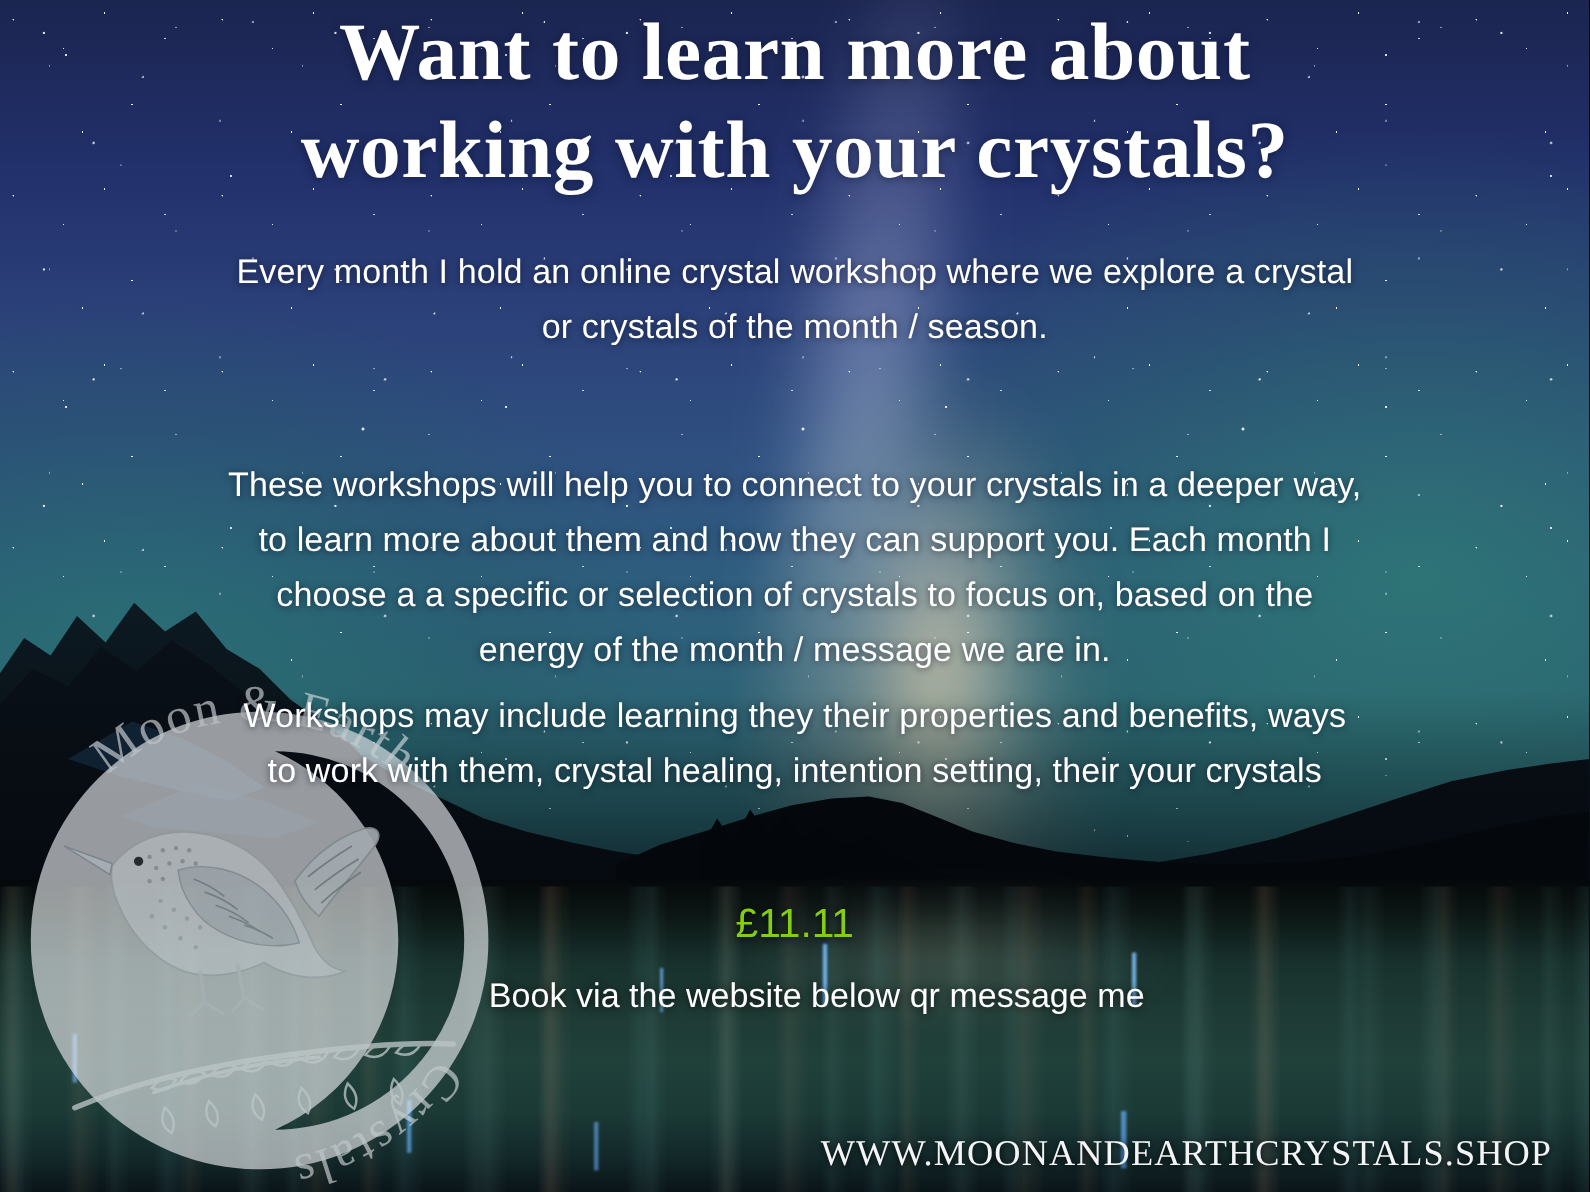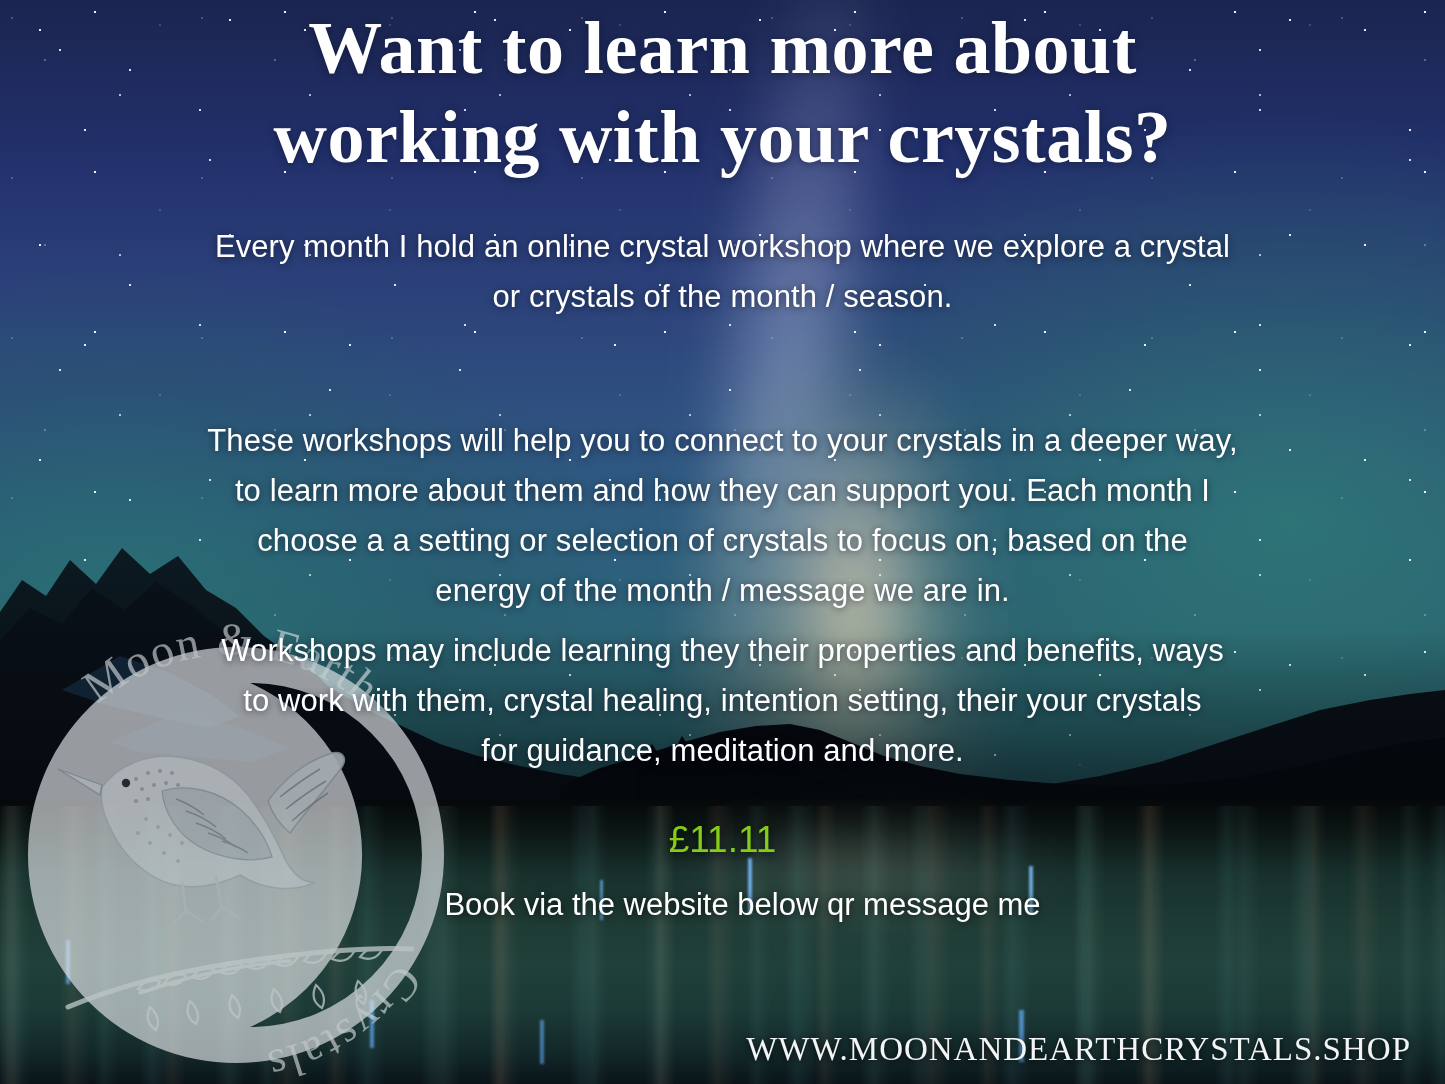--- a/index.html
+++ b/index.html
@@ -423,28 +423,27 @@
     </h1>
 
     <p class="para p1">
       <span>Every month I hold an online crystal workshop where we explore a crystal</span><br>
       <span>or crystals of the month / season.</span>
     </p>
 
     <p class="para p2">
       <span>These workshops will help you to connect to your crystals in a deeper way,</span><br>
       <span>to learn more about them and how they can support you. Each month I</span><br>
-      <span>choose a a setting or selection of crystals to focus on, based on the</span><br>
+      <span>choose a a specific or selection of crystals to focus on, based on the</span><br>
       <span>energy of the month / message we are in.</span>
     </p>
 
     <p class="para p3">
       <span>Workshops may include learning they their properties and benefits, ways</span><br>
       <span>to work with them, crystal healing, intention setting, their your crystals</span><br>
-      <span>for guidance, meditation and more.</span>
     </p>
 
     <div class="price">£11.11</div>
     <div class="booknote">Book via the website below qr message me</div>
 
     <div class="sitefoot">WWW.MOONANDEARTHCRYSTALS.SHOP</div>
   </div>
 
 </div>
 

